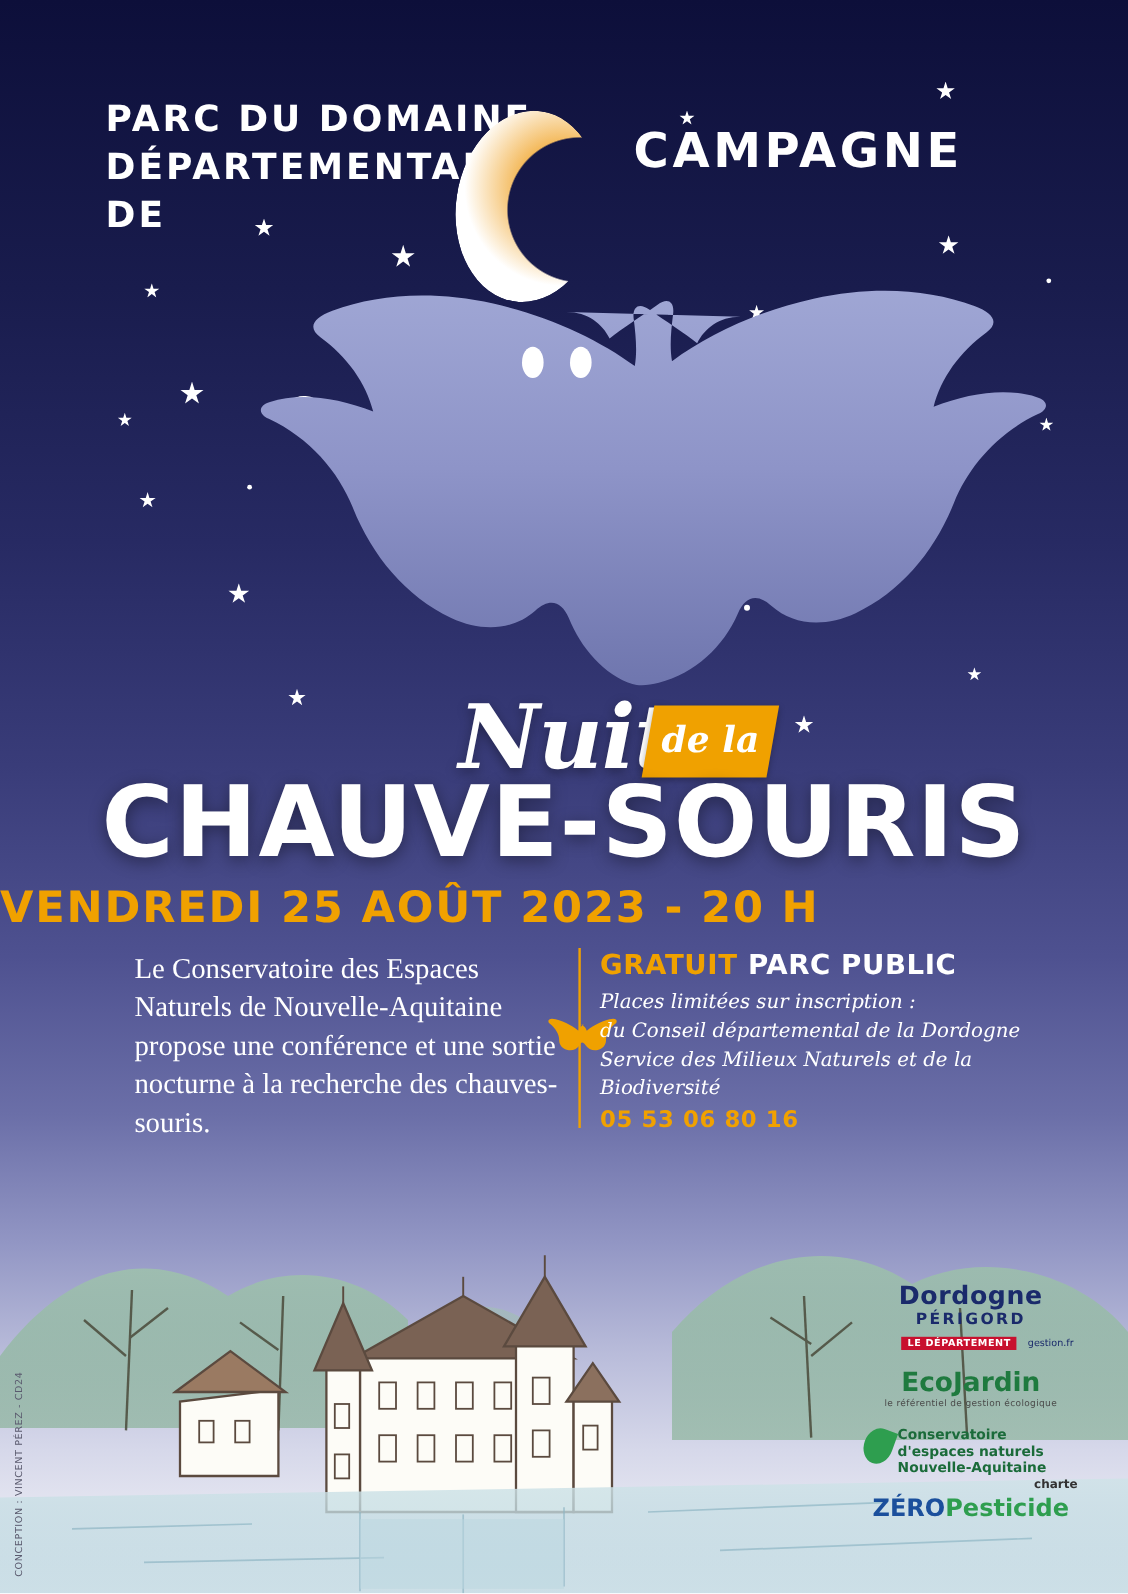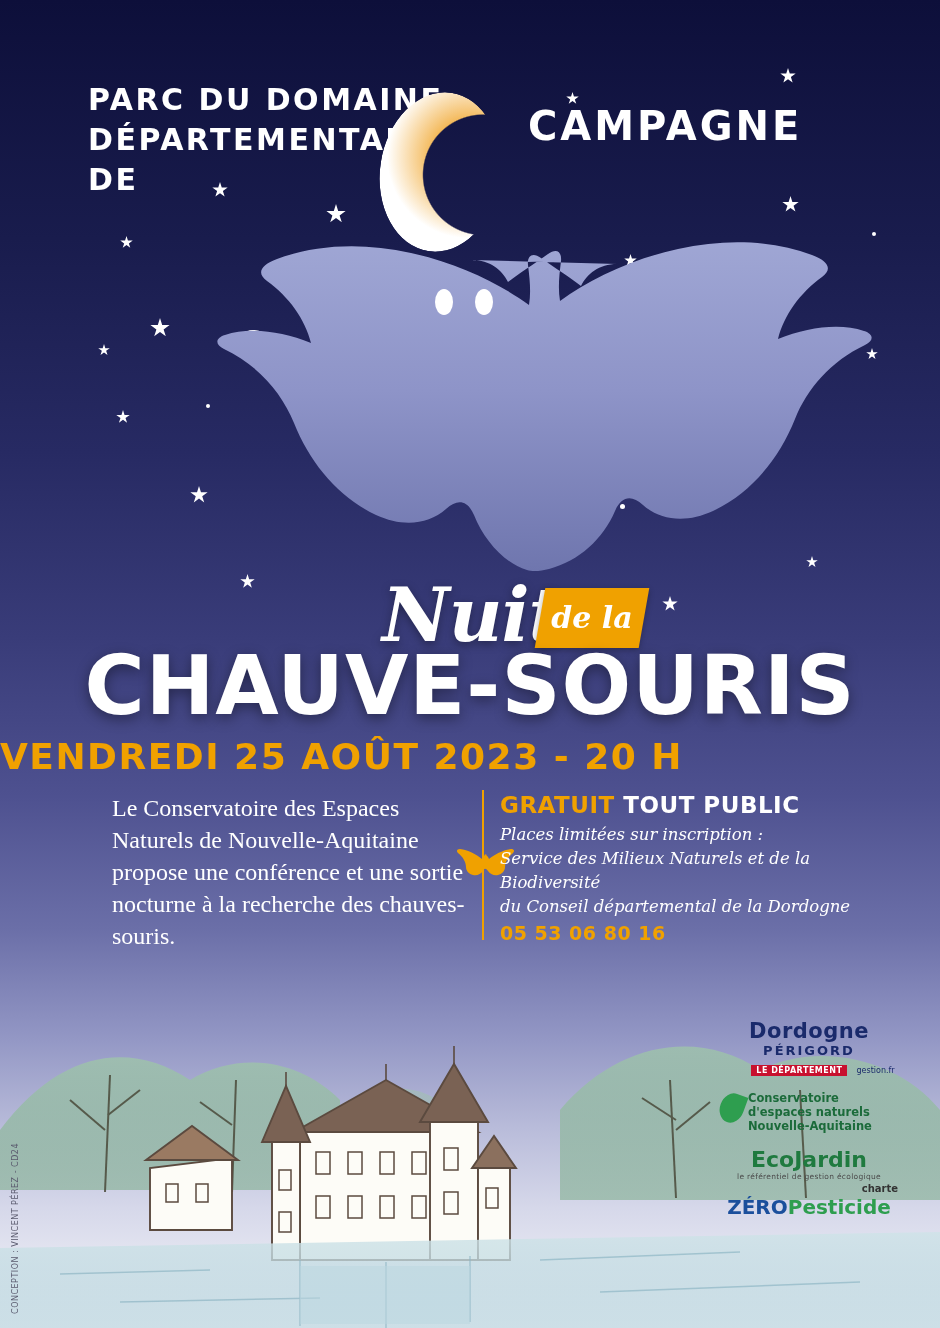--- a/index.html
+++ b/index.html
@@ -227,21 +227,21 @@
     top: 930px;
     width: 940px;
     height: 398px;
   }
   .illus svg { width: 100%; height: 100%; display: block; }
 
   
   .logos {
     position: absolute;
     right: 36px;
-    top: 1019px;
+    top: 1068px;
     width: 190px;
     text-align: center;
   }
   .logo-block { margin-bottom: 14px; }
   .logo-dordogne {
     font-family: "DejaVu Sans", sans-serif;
     color: #1a2a6b;
   }
   .logo-dordogne .l1 { font-size: 21px; font-weight: bold; letter-spacing: 0.5px; }
   .logo-dordogne .l2 { font-size: 13px; font-weight: bold; letter-spacing: 2px; color:#1a2a6b;}
@@ -413,25 +413,25 @@
 
   <div class="bat-small">
     <svg viewBox="0 0 62 34" xmlns="http://www.w3.org/2000/svg">
       <path fill="#f0a100" d="M31 6c3 0 5 2 6 5c6-5 14-9 22-10c3 0 4 2 2 4c-5 4-8 9-8 14c0 4-3 7-7 8c-4 1-8-1-10-4c-2-3-4-3-5 0c-2 3-6 5-10 4c-4-1-7-4-7-8c0-5-3-10-8-14c-2-2-1-4 2-4c8 1 16 5 22 10c1-3 3-5 6-5z"></path>
     </svg>
   </div>
 
   <div class="body-right">
     <div class="gratuit">
       <span class="gr-orange">GRATUIT</span>
-      <span class="gr-white">TOUT PUBLIC</span>
+      <span class="gr-white">PARC PUBLIC</span>
     </div>
     <div class="places">Places limitées sur inscription :</div>
+    <div class="places">du Conseil départemental de la Dordogne</div>
     <div class="places">Service des Milieux Naturels et de la Biodiversité</div>
-    <div class="places">du Conseil départemental de la Dordogne</div>
     <div class="phone">05 53 06 80 16</div>
   </div>
 
   <div class="illus">
     <svg viewBox="0 0 940 398" xmlns="http://www.w3.org/2000/svg">
       <defs>
         <linearGradient id="water" x1="0" y1="0" x2="0" y2="1">
           <stop offset="0%" stop-color="#cfe3e8" stop-opacity="0.85"></stop>
           <stop offset="100%" stop-color="#aecfd9" stop-opacity="0.55"></stop>
         </linearGradient>
@@ -520,32 +520,32 @@
   <div class="logos">
     <div class="logo-block logo-dordogne">
       <div class="l1">Dordogne</div>
       <div class="l2">PÉRIGORD</div>
       <div>
         <span class="l3">LE DÉPARTEMENT</span>
         <span class="l4">gestion.fr</span>
       </div>
     </div>
 
+    <div class="logo-block logo-eco">
+      <span>EcoJardin</span>
+      <span class="sub">le référentiel de gestion écologique</span>
+    </div>
+
     <div class="logo-block logo-cen">
       <span class="leaf"></span>
       <div>Conservatoire</div>
       <div>d'espaces naturels</div>
       <div>Nouvelle-Aquitaine</div>
     </div>
 
-    <div class="logo-block logo-eco">
-      <span>EcoJardin</span>
-      <span class="sub">le référentiel de gestion écologique</span>
-    </div>
-
     <div class="logo-block logo-zero">
       <span class="charte">charte</span>
       <span>ZÉRO</span><span class="pest">Pesticide</span>
     </div>
   </div>
 
   <div class="credits">
     <span>CONCEPTION :</span>
     <span>VINCENT PÉREZ - CD24</span>
   </div>

